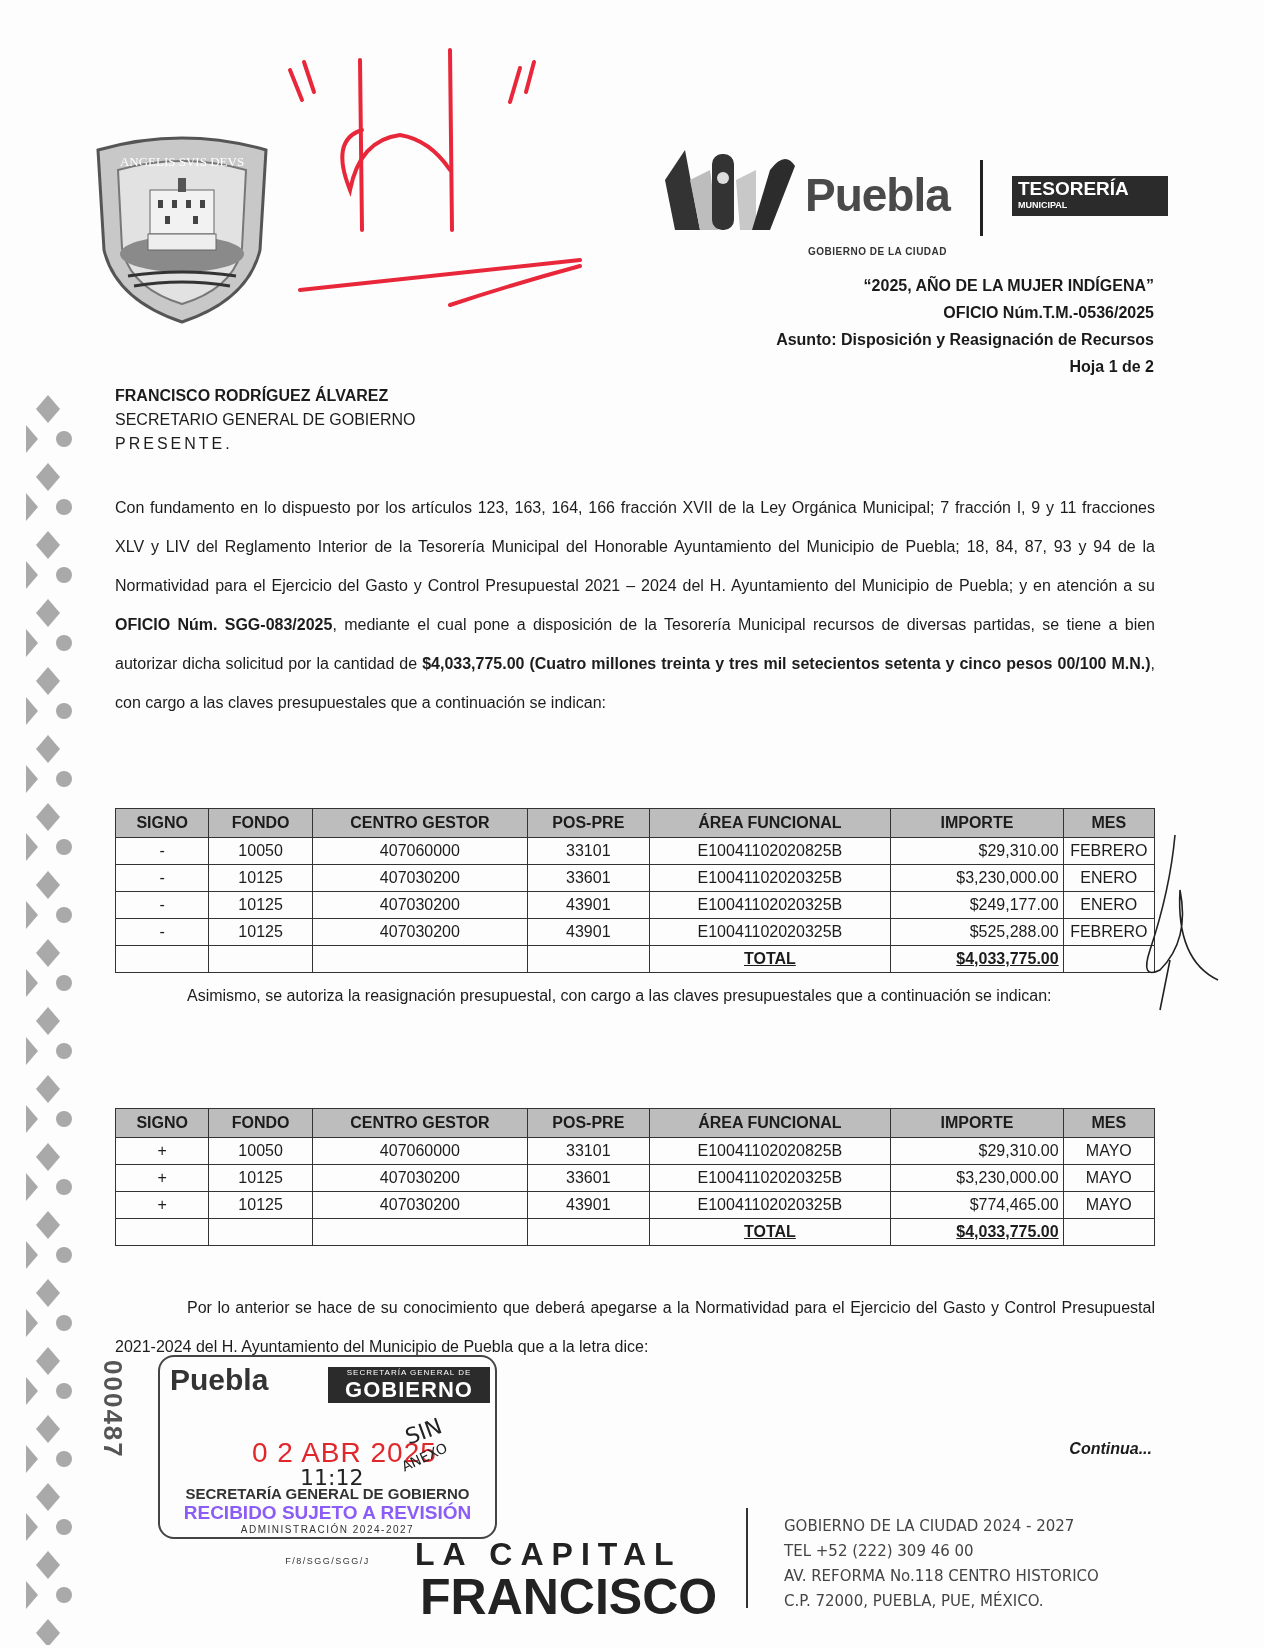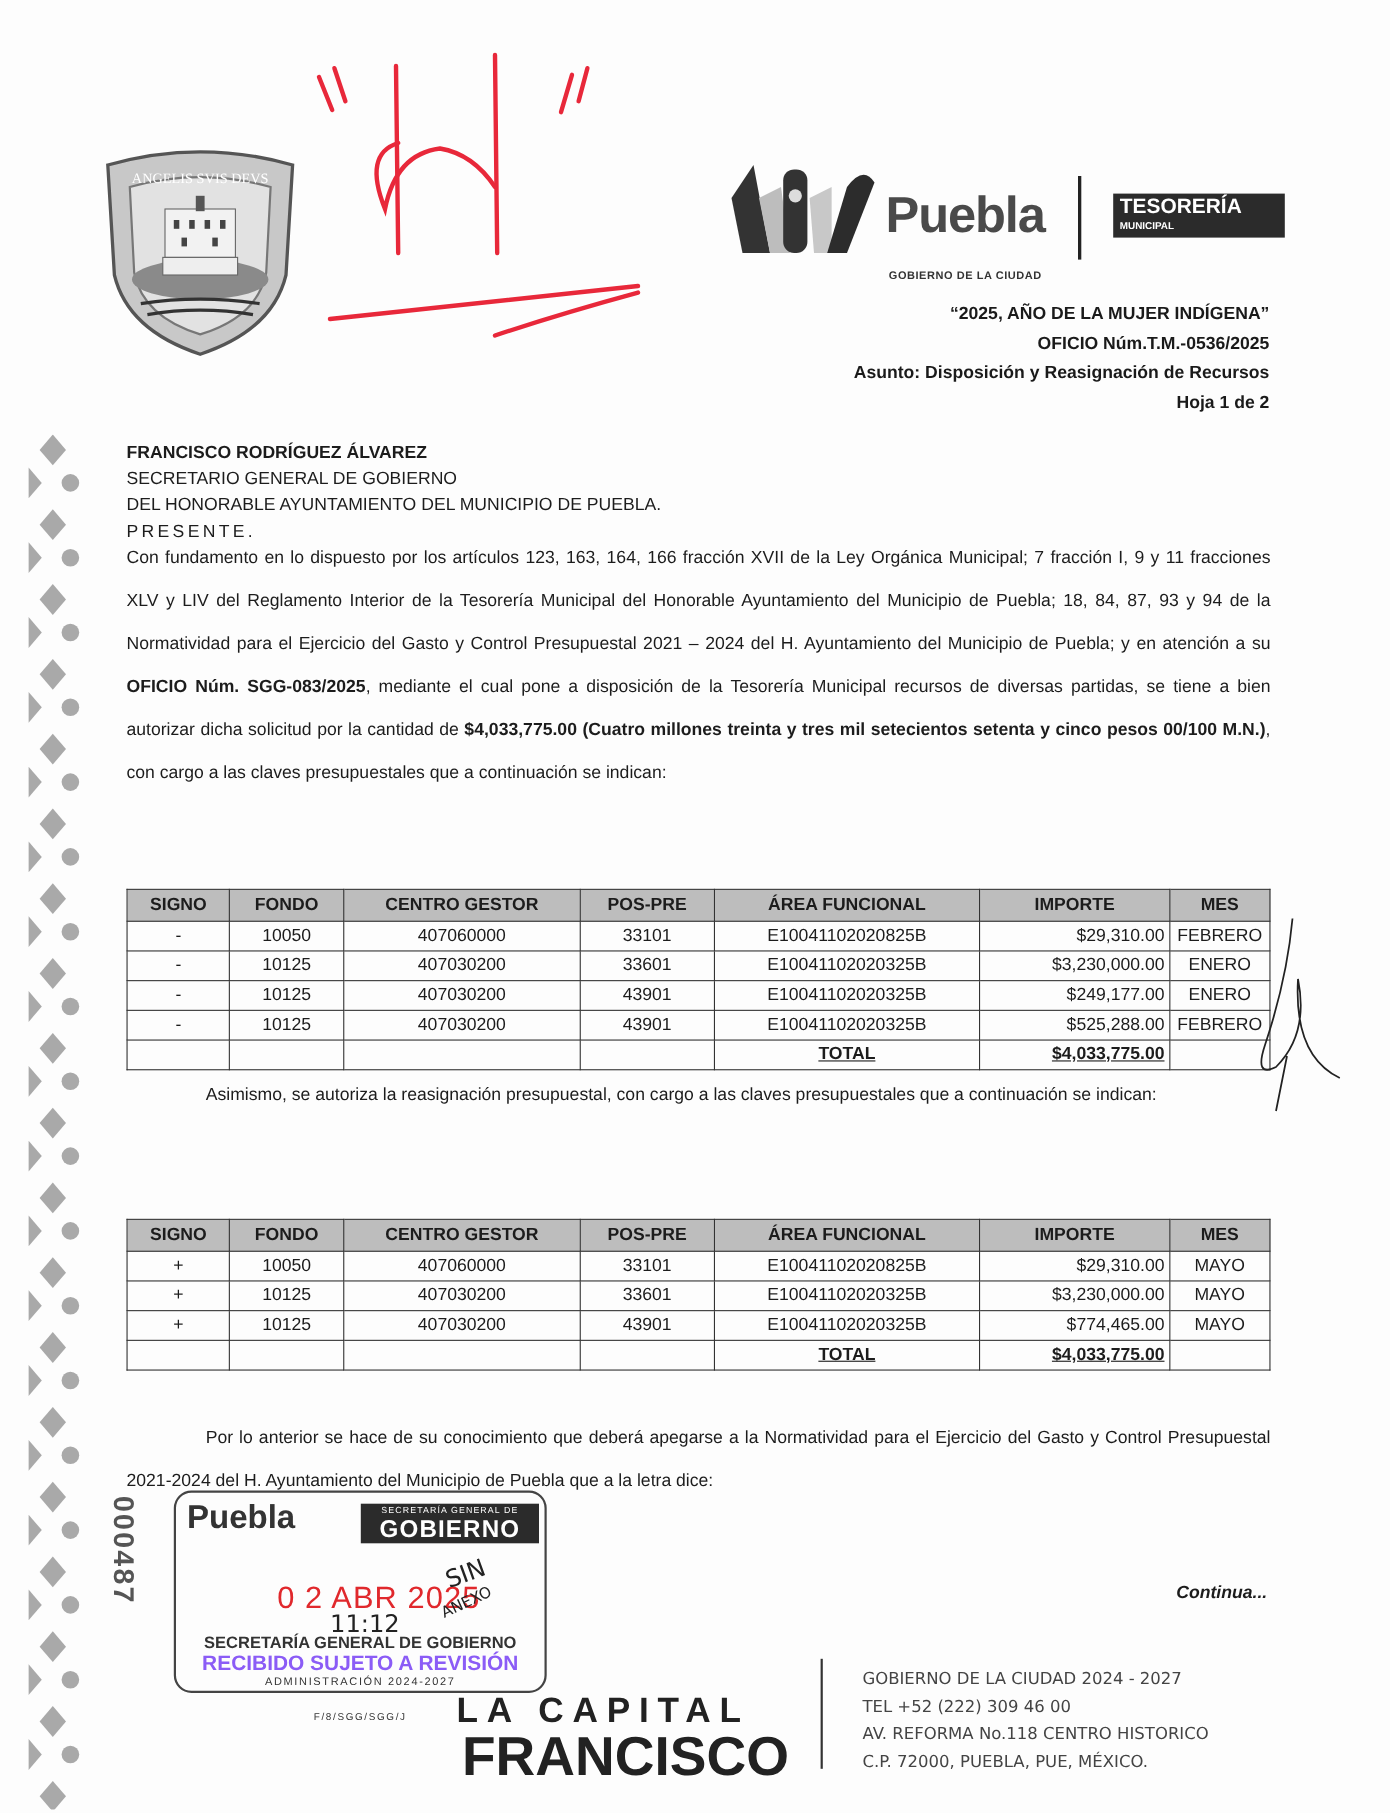--- a/index.html
+++ b/index.html
@@ -15,21 +15,21 @@
   .crest { left:88px; top:130px; width:188px; height:196px; }
   
   .redmark { left:280px; top:40px; width:340px; height:290px; }
   .logo-text { left:805px; top:168px; font-size:46px; font-weight:bold; color:#4a4a4a; letter-spacing:-1px; }
   .logo-sub { left:808px; top:220px; font-size:10px; font-weight:bold; color:#333; letter-spacing:0.5px;margin-top:26px; }
   .logo-bar { left:980px; top:160px; width:3px; height:76px; background:#222; }
   .tes-box { left:1012px; top:176px; width:156px; height:40px; background:#2b2b2b; color:#fff; padding:2px 6px; box-sizing:border-box; }
   .tes-title { font-size:19px; font-weight:bold; line-height:22px; }
   .tes-sub { font-size:9px; font-weight:bold; line-height:10px; }
   .hdr-right { right:110px; top:272px; text-align:right; font-weight:bold; font-size:16px; line-height:27px; color:#1a1a1a; }
-  .addr { left:115px; top:400px; font-size:16px; line-height:24px; }
+  .addr { left:115px; top:384px; font-size:16px; line-height:24px; }
   .addr .name { font-weight:bold; }
   .addr .presente { letter-spacing:3px; }
   .para { left:115px; width:1040px; font-size:16px; line-height:39px; text-align:justify; }
   .para b { font-weight:bold; }
   .indent { text-indent:72px; }
   table.tbl { position:absolute; left:115px; width:1040px; border-collapse:collapse; font-size:16px; }
   table.tbl th { background:#bdbdbd; font-weight:bold; height:28px; border:1.5px solid #333; padding:0 4px; }
   table.tbl td { border:1.5px solid #333; height:26px; text-align:center; padding:0 4px; }
   table.tbl td.num { text-align:right; }
   table.tbl td.bold { font-weight:bold;text-decoration:underline; }
@@ -166,21 +166,20 @@
 <div class="abs hdr-right">
   <div>“2025, AÑO DE LA MUJER INDÍGENA”</div>
   <div>OFICIO Núm.T.M.-0536/2025</div>
   <div>Asunto: Disposición y Reasignación de Recursos</div>
   <div>Hoja 1 de 2</div>
 </div>
 
 <div class="abs addr">
   <div class="name">FRANCISCO RODRÍGUEZ ÁLVAREZ</div>
   <div>SECRETARIO GENERAL DE GOBIERNO</div>
-  <div>DEL HONORABLE AYUNTAMIENTO DEL MUNICIPIO DE PUEBLA.</div>
   <div class="presente">PRESENTE.</div>
 </div>
 
 <div class="abs para" style="top:488px">
   <span>Con fundamento en lo dispuesto por los artículos 123, 163, 164, 166 fracción XVII de la Ley Orgánica Municipal; 7 fracción I, 9 y 11 fracciones XLV y LIV del Reglamento Interior de la Tesorería Municipal del Honorable Ayuntamiento del Municipio de Puebla; 18, 84, 87, 93 y 94 de la Normatividad para el Ejercicio del Gasto y Control Presupuestal 2021 – 2024 del H. Ayuntamiento del Municipio de Puebla; y en atención a su </span><b>OFICIO Núm. SGG-083/2025</b><span>, mediante el cual pone a disposición de la Tesorería Municipal recursos de diversas partidas, se tiene a bien autorizar dicha solicitud por la cantidad de </span><b>$4,033,775.00 (Cuatro millones treinta y tres mil setecientos setenta y cinco pesos 00/100 M.N.)</b><span>, con cargo a las claves presupuestales que a continuación se indican:</span>
 </div>
 
 <table class="tbl" style="top:808px">
   <colgroup>
       <col style="width:92px">

